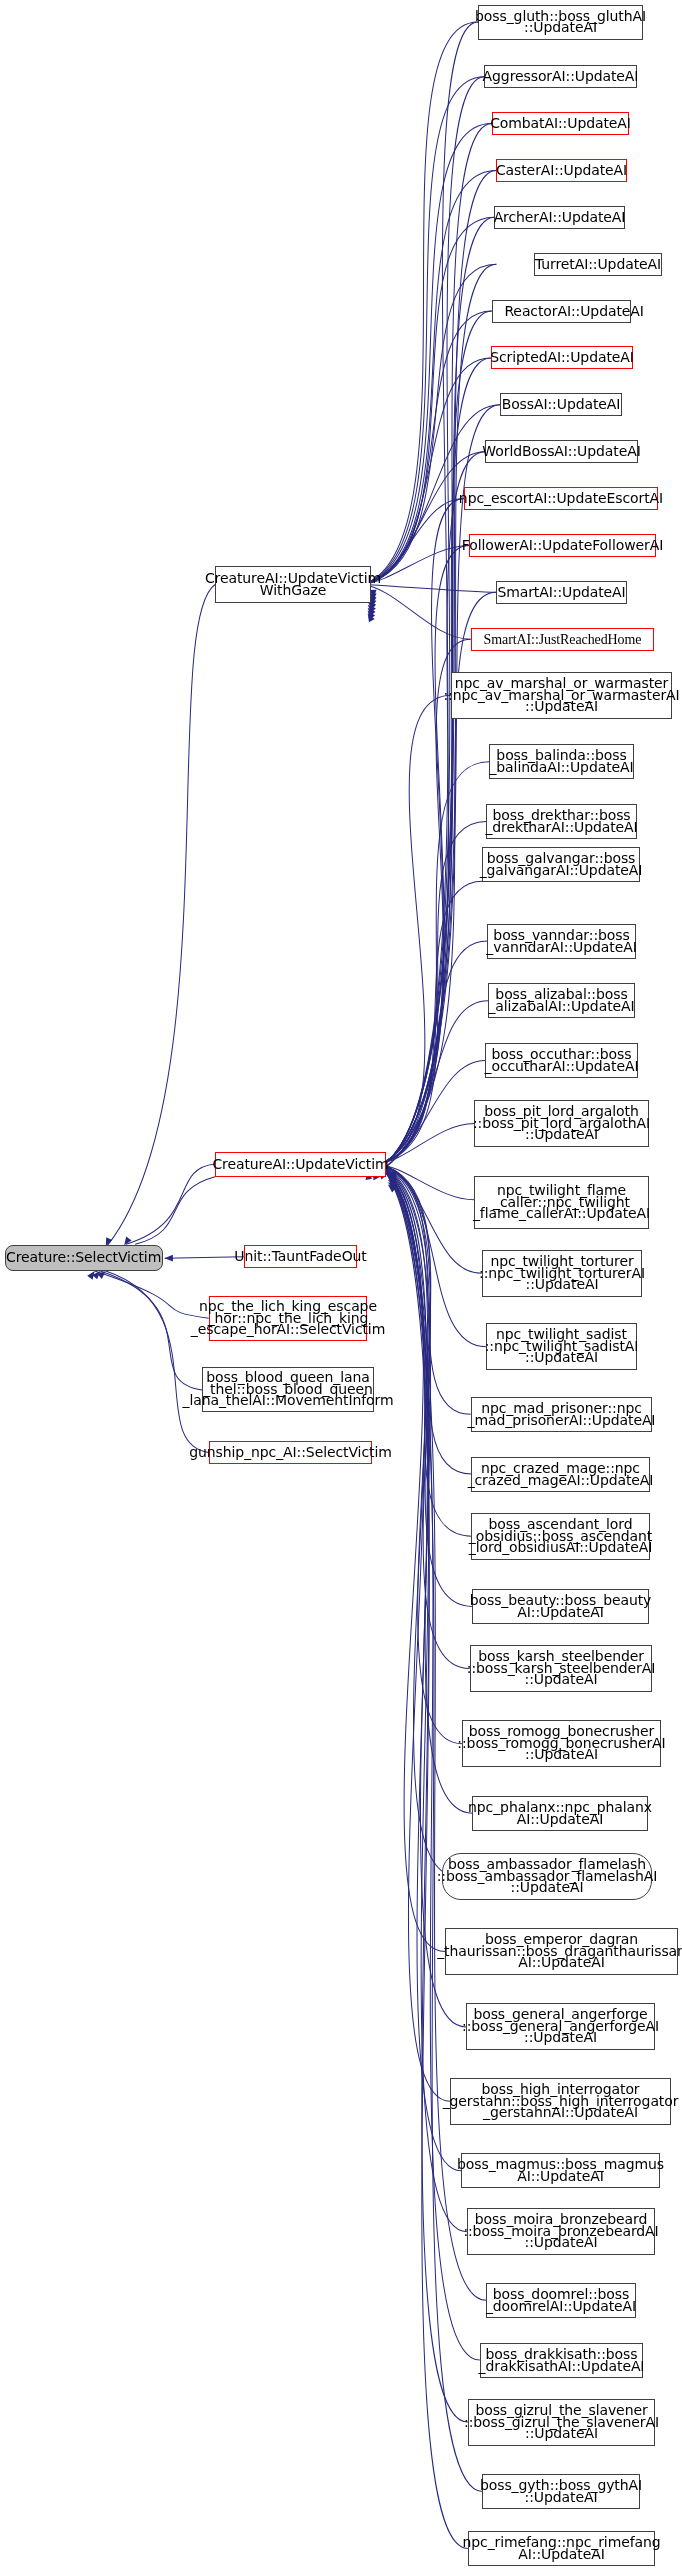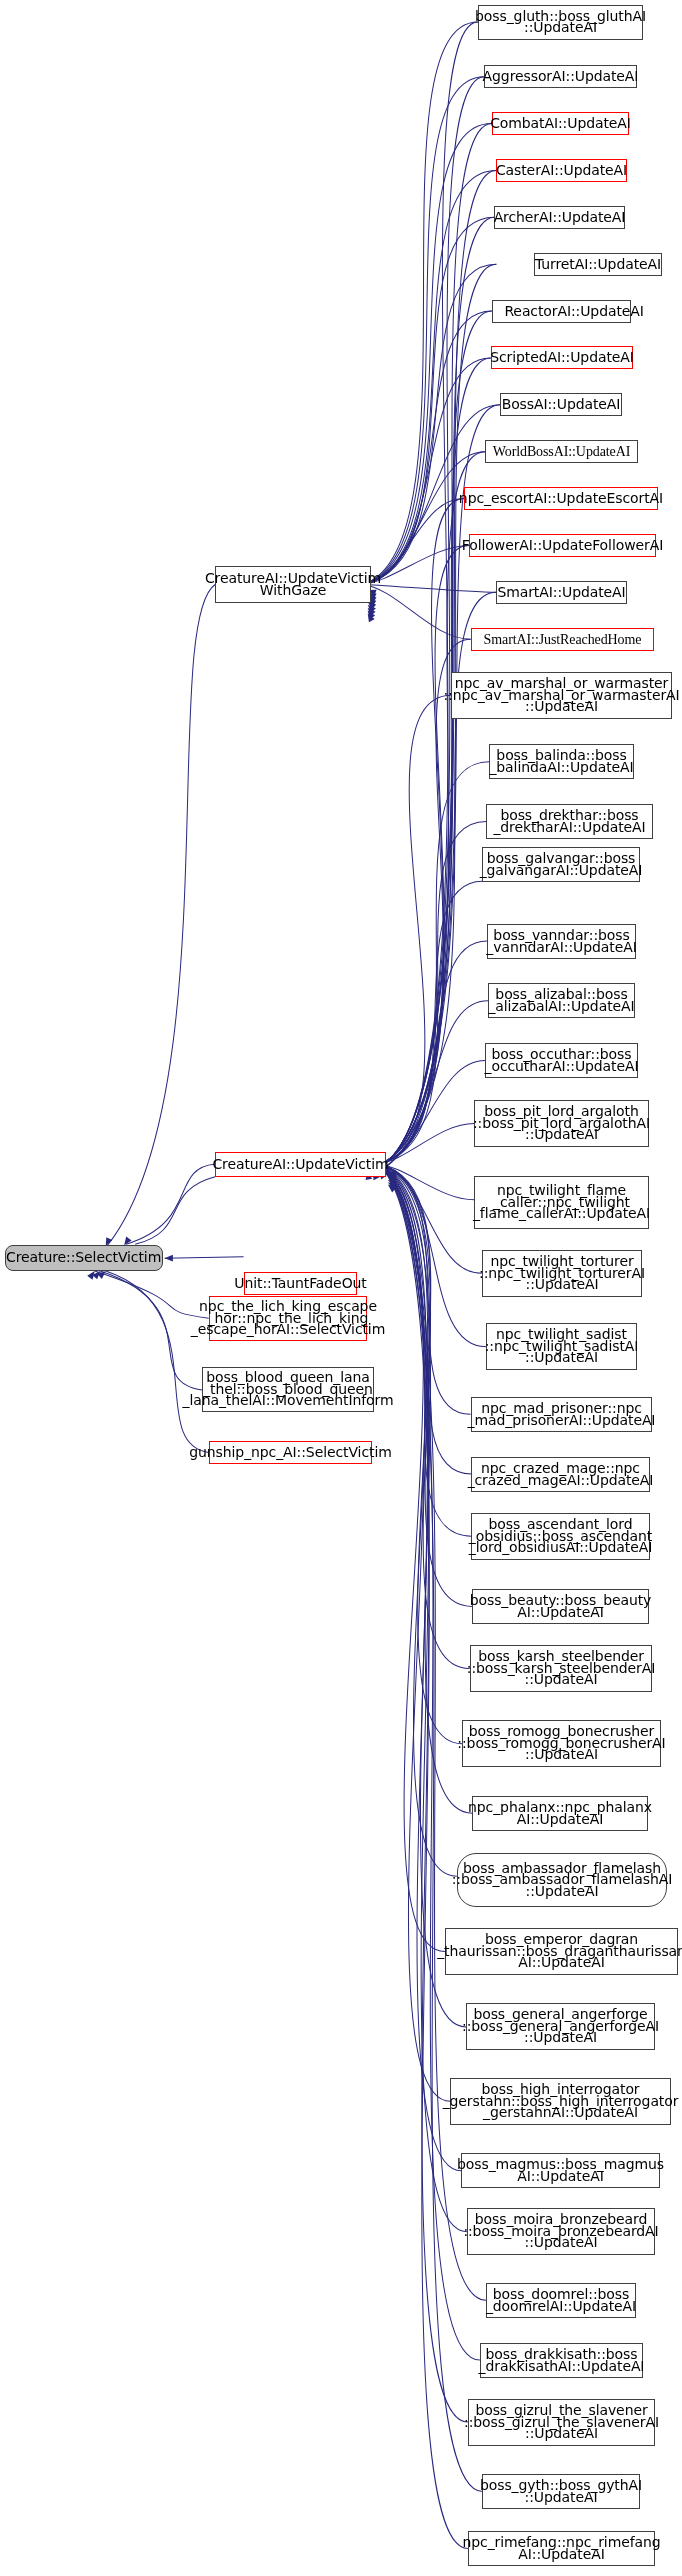--- a/index.html
+++ b/index.html
@@ -155,49 +155,49 @@
         <path d="M 0 0 L -9 -3.6 L -9 3.6 Z" fill="#28287f" transform="translate(422,1286.5) rotate(214)"></path>
         <path d="M 0 0 L -9 -3.6 L -9 3.6 Z" fill="#28287f" transform="translate(422,1289) rotate(220)"></path>
       </g>
   </svg>
 
   <div id="nodes">
       <div class="node root" style="left: 4.6px; top: 1245px; width: 158px; height: 26px; border-radius: 8px;">Creature::SelectVictim</div>
       <div class="node" style="left: 215px; top: 566px; width: 156px; height: 37px;">CreatureAI::UpdateVictim
 WithGaze</div>
       <div class="node red" style="left: 215px; top: 1152px; width: 171px; height: 25px;">CreatureAI::UpdateVictim</div>
-      <div class="node red" style="left: 244px; top: 1245px; width: 113px; height: 23px; margin-top: 27px;">Unit::TauntFadeOut</div>
+      <div class="node red" style="left: 244px; top: 1245px; width: 113px; height: 23px;">Unit::TauntFadeOut</div>
       <div class="node red" style="left: 209px; top: 1296px; width: 158px; height: 45px;">npc_the_lich_king_escape
 _hor::npc_the_lich_king
 _escape_horAI::SelectVictim</div>
       <div class="node" style="left: 202px; top: 1367px; width: 172px; height: 45px;">boss_blood_queen_lana
 _thel::boss_blood_queen
 _lana_thelAI::MovementInform</div>
       <div class="node red" style="left: 209px; top: 1441px; width: 163px; height: 23px;">gunship_npc_AI::SelectVictim</div>
       <div class="node" style="left: 478px; top: 4.6px; width: 165px; height: 35px;">boss_gluth::boss_gluthAI
 ::UpdateAI</div>
       <div class="node" style="left: 484px; top: 65px; width: 153px; height: 23px;">AggressorAI::UpdateAI</div>
       <div class="node red" style="left: 492px; top: 112px; width: 137px; height: 23px;">CombatAI::UpdateAI</div>
       <div class="node red" style="left: 496px; top: 159px; width: 131px; height: 23px;">CasterAI::UpdateAI</div>
       <div class="node" style="left: 494px; top: 206px; width: 131px; height: 23px;">ArcherAI::UpdateAI</div>
       <div class="node" style="left: 496px; top: 253px; width: 128px; height: 23px; margin-left: 38px;">TurretAI::UpdateAI</div>
       <div class="node" style="left: 492px; top: 300px; width: 139px; height: 23px; padding-left: 28px;">ReactorAI::UpdateAI</div>
       <div class="node red" style="left: 491px; top: 346px; width: 142px; height: 23px;">ScriptedAI::UpdateAI</div>
       <div class="node" style="left: 500px; top: 393px; width: 122px; height: 23px;">BossAI::UpdateAI</div>
-      <div class="node" style="left: 485px; top: 440px; width: 153px; height: 23px; font-family: Liberation Serif, serif;">WorldBossAI::UpdateAI</div>
+      <div class="node" style="left: 485px; top: 440px; width: 153px; height: 23px;">WorldBossAI::UpdateAI</div>
       <div class="node red" style="left: 464px; top: 487px; width: 194px; height: 23px;">npc_escortAI::UpdateEscortAI</div>
       <div class="node red" style="left: 469px; top: 534px; width: 187px; height: 23px;">FollowerAI::UpdateFollowerAI</div>
       <div class="node" style="left: 496px; top: 581px; width: 131px; height: 23px;">SmartAI::UpdateAI</div>
       <div class="node red" style="left: 471px; top: 628px; width: 183px; height: 23px; font-family: Liberation Serif, serif;">SmartAI::JustReachedHome</div>
       <div class="node" style="left: 451px; top: 672px; width: 221px; height: 47px;">npc_av_marshal_or_warmaster
 ::npc_av_marshal_or_warmasterAI
 ::UpdateAI</div>
       <div class="node" style="left: 489px; top: 744px; width: 145px; height: 35px;">boss_balinda::boss
 _balindaAI::UpdateAI</div>
-      <div class="node" style="left: 486px; top: 804px; width: 167px; height: 35px; text-align: center;">boss_drekthar::boss
+      <div class="node" style="left: 486px; top: 804px; width: 151px; height: 35px; text-align: center;">boss_drekthar::boss
 _drektharAI::UpdateAI</div>
       <div class="node" style="left: 482px; top: 847px; width: 158px; height: 35px;">boss_galvangar::boss
 _galvangarAI::UpdateAI</div>
       <div class="node" style="left: 487px; top: 924px; width: 149px; height: 35px;">boss_vanndar::boss
 _vanndarAI::UpdateAI</div>
       <div class="node" style="left: 488px; top: 983px; width: 147px; height: 35px;">boss_alizabal::boss
 _alizabalAI::UpdateAI</div>
       <div class="node" style="left: 485px; top: 1043px; width: 153px; height: 35px;">boss_occuthar::boss
 _occutharAI::UpdateAI</div>
       <div class="node" style="left: 474px; top: 1100px; width: 175px; height: 47px;">boss_pit_lord_argaloth
@@ -222,21 +222,21 @@
       <div class="node" style="left: 472px; top: 1589px; width: 177px; height: 35px;">boss_beauty::boss_beauty
 AI::UpdateAI</div>
       <div class="node" style="left: 470px; top: 1645px; width: 182px; height: 47px;">boss_karsh_steelbender
 ::boss_karsh_steelbenderAI
 ::UpdateAI</div>
       <div class="node" style="left: 462px; top: 1720px; width: 199px; height: 47px;">boss_romogg_bonecrusher
 ::boss_romogg_bonecrusherAI
 ::UpdateAI</div>
       <div class="node" style="left: 472px; top: 1796px; width: 176px; height: 35px;">npc_phalanx::npc_phalanx
 AI::UpdateAI</div>
-      <div class="node" style="left: 457px; top: 1853px; width: 210px; height: 54px; border-radius: 19px;">boss_ambassador_flamelash
+      <div class="node" style="left: 442px; top: 1853px; width: 210px; height: 47px; border-radius: 19px;">boss_ambassador_flamelash
 ::boss_ambassador_flamelashAI
 ::UpdateAI</div>
       <div class="node" style="left: 445px; top: 1928px; width: 233px; height: 47px;">boss_emperor_dagran
 _thaurissan::boss_draganthaurissan
 AI::UpdateAI</div>
       <div class="node" style="left: 466px; top: 2003px; width: 189px; height: 47px;">boss_general_angerforge
 ::boss_general_angerforgeAI
 ::UpdateAI</div>
       <div class="node" style="left: 450px; top: 2078px; width: 221px; height: 47px;">boss_high_interrogator
 _gerstahn::boss_high_interrogator

